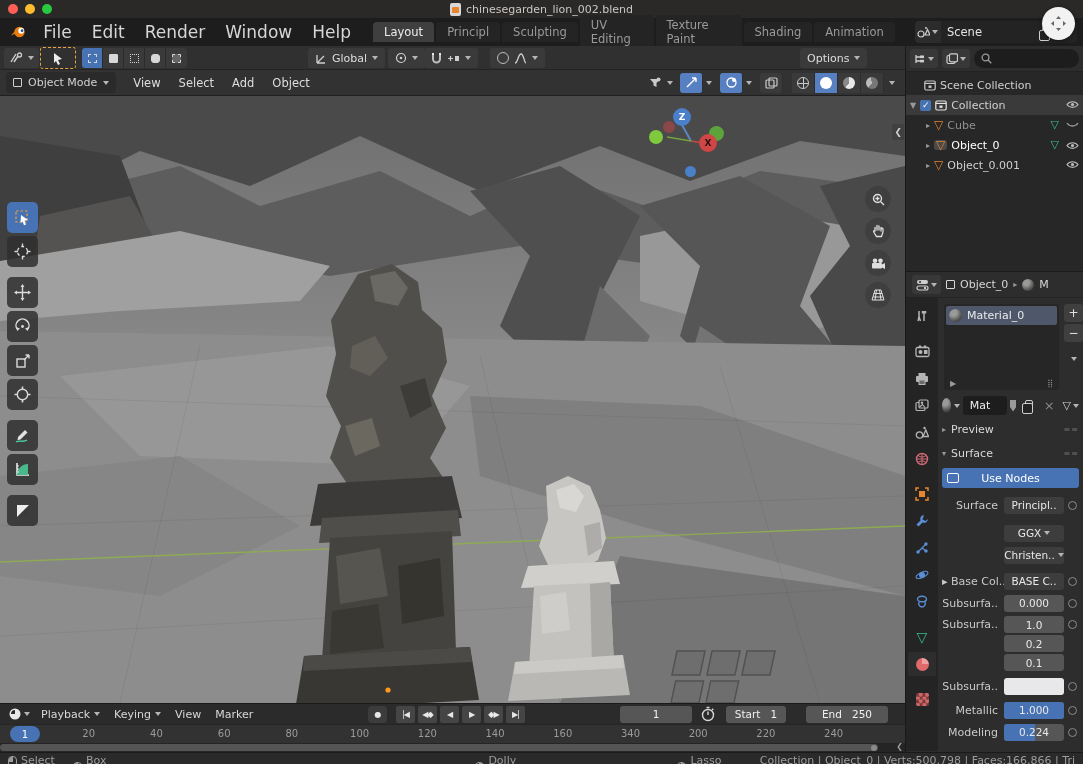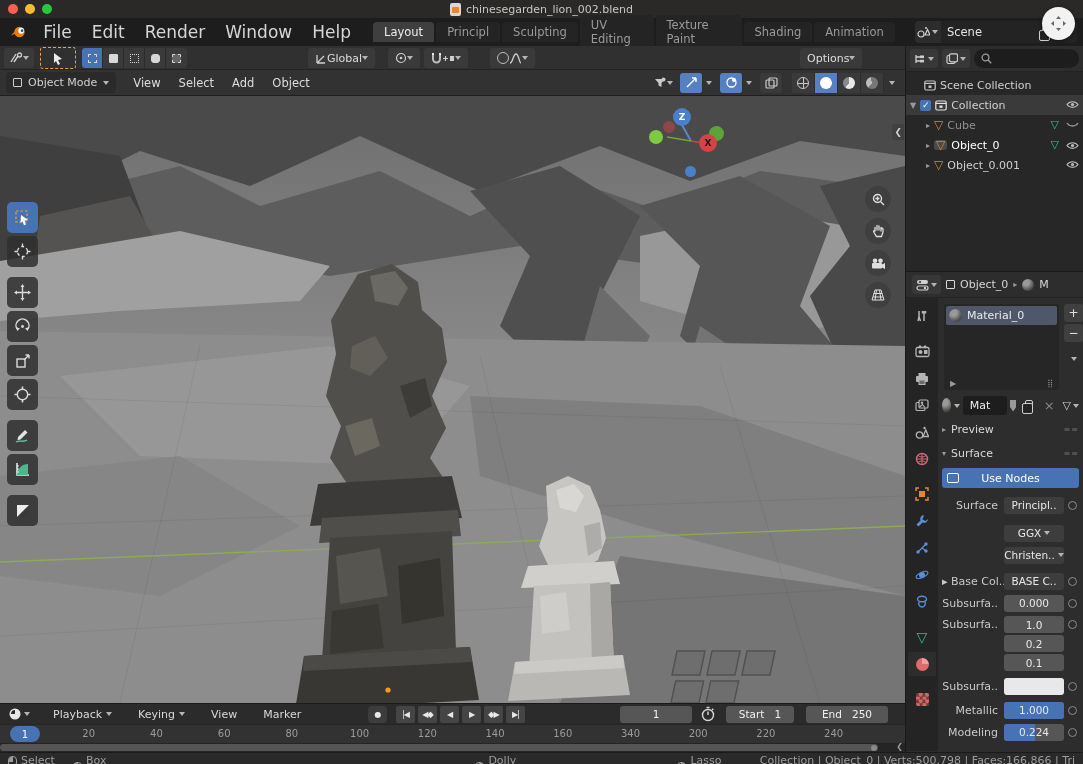--- a/index.html
+++ b/index.html
@@ -32,21 +32,21 @@
   .x-ico { color:#8a8a8a; font-size:13px; padding:0 5px; }
 
   
   #toolheader { left:0; top:46px; width:905px; height:24px; background:#303030; border-bottom:1px solid #242424; }
   .seg { display:flex; }
   .seg .sbtn { width:21px; height:20px; background:#3a3a3a; display:flex; align-items:center; justify-content:center; border-right:1px solid #2b2b2b; }
   .seg .sbtn:first-child { border-radius:3px 0 0 3px; }
   .seg .sbtn:last-child { border-radius:0 3px 3px 0; border-right:none; }
   .sbtn.on { background:#4772b3; }
   .tool-active { width:36px; height:22px; border:1.5px dashed #e8a33d; border-radius:3px; display:flex; align-items:center; justify-content:center; }
-  .gbtn { height:20px; background:#3a3a3a; border-radius:3px; display:flex; align-items:center; padding:0 7px; color:#dedede; }
+  .gbtn { height:20px; background:#3a3a3a; border-radius:3px; display:flex; align-items:center; padding:0 7px; gap:5px; color:#dedede; }
   .minisq { width:9px; height:9px; border:1.5px solid #d8d8d8; border-radius:1px; }
   .minisq.dashed { border-style:dashed; }
   .minisq.fill { background:#d8d8d8; }
 
   
   #vpheader { left:0; top:70px; width:905px; height:26px; background:#323232; border-bottom:1px solid #1f1f1f; }
   .vp-menu { padding:0 9px; color:#dddddd; font-size:11.5px; }
   .mode-dd { display:flex; align-items:center; gap:6px; background:#2a2a2a; border-radius:4px; height:21px; padding:0 7px; margin-left:6px; }
   .shadebtn { width:23px; height:20px; background:#3a3a3a; display:flex; align-items:center; justify-content:center; border-right:1px solid #2d2d2d; }
   .shadebtn.on { background:#5680c2; }
@@ -105,21 +105,21 @@
   .flabel { width:62px; text-align:right; padding-right:6px; color:#c9c9c9; white-space:nowrap; overflow:hidden; }
   .fwidget { width:60px; height:17px; background:#3d3d3d; border-radius:3px; color:#e8e8e8; display:flex; align-items:center; justify-content:center; gap:3px; position:relative; overflow:hidden; font-size:10.5px; }
   .fwidget.slider { background:#565656; }
   .fwidget .fillbar { position:absolute; left:0; top:0; bottom:0; background:#4772b3; }
   .fwidget span { position:relative; }
   .deco { width:9px; height:9px; border:1.2px solid #8a8a8a; border-radius:50%; margin-left:4px; }
   .swatch { background:#e8e8ea; }
 
   
   #timeline { left:0; top:703px; width:905px; height:49px; background:#2b2b2b; border-top:1px solid #1a1a1a; }
-  #tl-header { height:20px; display:flex; align-items:center; padding:0 4px; position:relative;gap:12px; }
+  #tl-header { height:20px; display:flex; align-items:center; padding:0 4px; position:relative; }
   .tl-menu { padding:0 7px; color:#d8d8d8; display:flex; align-items:center; gap:4px; }
   #transport { position:absolute; left:368px; display:flex; gap:3px; align-items:center; }
   .tpt { width:19px; height:17px; background:#454545; border-radius:2px; color:#e8e8e8; display:flex; align-items:center; justify-content:center; font-size:8px; letter-spacing:-1px; }
   .tpt.rec { border-radius:4px; margin-right:6px; background:#3c3c3c; }
   .tl-field { position:absolute; height:17px; background:#565656; border-radius:3px; color:#f0f0f0; display:flex; align-items:center; justify-content:center; gap:10px; font-size:10.5px; }
   #tl-ruler { position:relative; height:19px; background:#323232; border-top:1px solid #252525; overflow:hidden; }
   .tick { position:absolute; top:3px; color:#9b9b9b; font-size:10px; transform:translateX(-50%); }
   #playhead { position:absolute; left:10px; top:1px; width:30px; height:16px; background:#4772b3; border-radius:8px; color:#fff; display:flex; align-items:center; justify-content:center; font-size:10px; }
   #tl-scroll { position:relative; height:9px; background:#252525; }
   #tl-thumb { position:absolute; left:0; top:1px; width:878px; height:7px; background:#555; border-radius:4px; }
@@ -854,21 +854,21 @@
       <span class="tpt">◆▶</span>
       <span class="tpt">▶|</span>
     </div>
     <span class="tl-field" style="left:620px; width:72px">1</span>
     <span class="abs" style="left:700px; top:2px">
       <svg width="16" height="16" viewBox="0 0 16 16">
           <circle cx="8" cy="9" r="5.5" fill="none" stroke="#d8d8d8" stroke-width="1.4"></circle>
           <path d="M8 9 L8 5.5 M6.5 1.5 H9.5 M12 4 L13.3 2.7" stroke="#d8d8d8" stroke-width="1.4"></path>
         </svg>
     </span>
-    <span class="tl-field" style="left:726px; width:68px">
+    <span class="tl-field" style="left:726px; width:60px">
       <span>Start</span>
         <span>1</span>
     </span>
     <span class="tl-field" style="left:806px; width:82px">
       <span>End</span>
         <span>250</span>
     </span>
   </div>
   <div id="tl-ruler">
     <div id="ticks">

